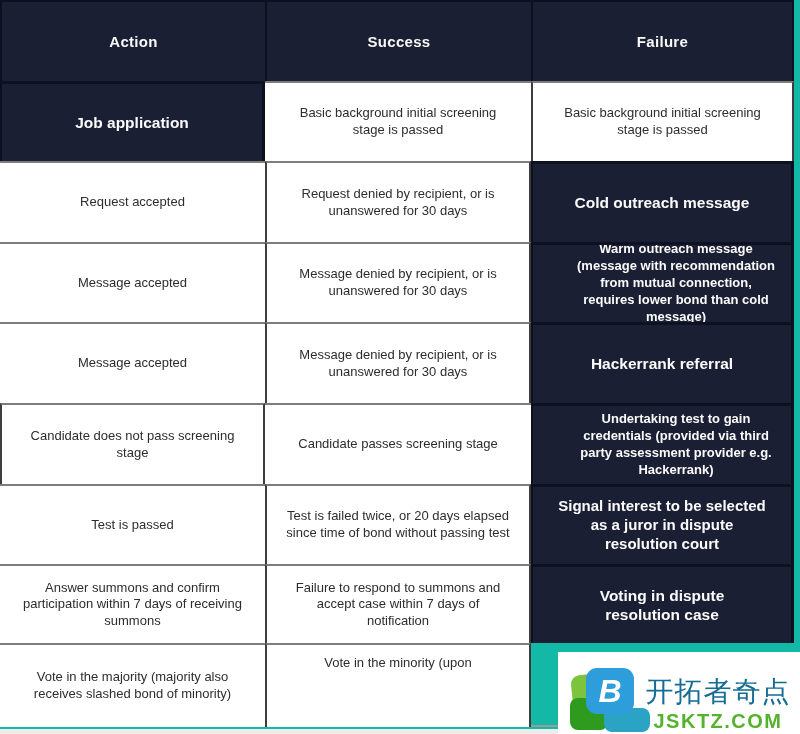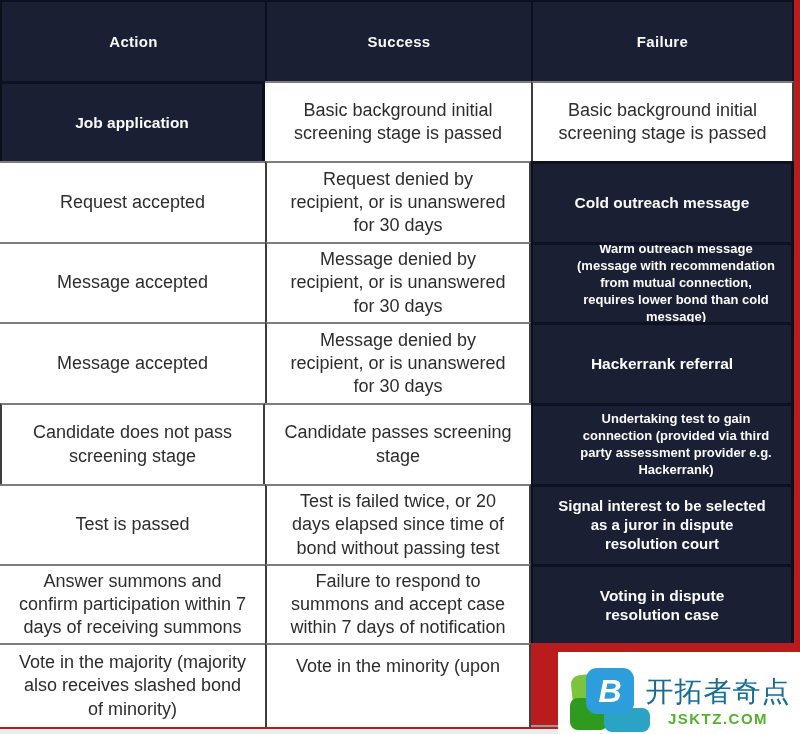--- a/index.html
+++ b/index.html
@@ -3,21 +3,21 @@
 <meta charset="utf-8">
 <style>
   * { margin: 0; padding: 0; box-sizing: border-box; }
   html, body { background: #ffffff; }
   body {
     width: 800px; height: 734px;
     font-family: "Liberation Sans", sans-serif;
     position: relative;
     overflow: hidden;
   }
-  .page { position: absolute; inset: 0; background: #b91c1c; }
+  .page { position: absolute; inset: 0; background: #14b8a6; }
 
   
   .table {
     position: absolute; left: 0; top: 0;
     width: 794px; height: 727px;
     display: grid;
     grid-template-columns: 265px 266px 263px;
     grid-template-rows: 81px 80px 81px 80px 81px 81px 80px 79px 84px;
     border-bottom: 2px solid #9a9a9a;
   }
@@ -40,21 +40,21 @@
     color: #fbfbfb;
     font-weight: bold; font-size: 15.5px; line-height: 1.25;
     border-top: 3px solid #0d1122;
     border-left: 2px solid #0c0f1e;
     border-right: 3px solid #0c0f1e;
     padding: 4px 15px;
   }
   .cell-light {
     background: #ffffff;
     color: #2d2d2d;
-    font-size: 18px; line-height: 1.28;
+    font-size: 13px; line-height: 1.28;
     border-top: 2px solid #7d7d7d;
     padding: 6px 0;
   }
   .cell-failure {
     border-left: 2px solid #3d3d3d;
     border-right: 2px solid #3d3d3d;
   }
   .txt { display: inline-block; max-width: 238px; }
   .cell-light .txt { max-width: 228px; }
   .txt.sz-mid    { max-width: 180px; }
@@ -82,21 +82,21 @@
     left: 28px; top: 16px; width: 48px; height: 46px; border-radius: 11px;
     background: #2d9ddb; z-index: 3;
     display: flex; align-items: center; justify-content: center;
     color: #ffffff; font-size: 32px; font-weight: bold; font-style: italic;
   }
   .wm-text {
     position: absolute; left: 82px; top: 26px; width: 156px;
     text-align: center; z-index: 3;
   }
   .wm-brand { color: #156c94; font-size: 28px; font-weight: normal; letter-spacing: 1px; line-height: 1; white-space: nowrap; }
-  .wm-site  { color: #54b22c; font-size: 15px; font-weight: bold; letter-spacing: 1.5px; margin-top: 4px; }
+  .wm-site  { color: #54b22c; font-size: 20px; font-weight: bold; letter-spacing: 1.5px; margin-top: 4px; }
 </style>
 </head>
 <body>
 
 <div class="page">
 
   <div class="table" id="grid">
     <div class="cell cell-header">
       <span class="txt">Action</span>
     </div>
@@ -148,21 +148,21 @@
       <span class="txt">Hackerrank referral</span>
     </div>
     <div class="cell cell-light cell-failure">
       <span class="txt">Candidate does not pass screening stage</span>
     </div>
     <div class="cell cell-light cell-success">
       <span class="txt">Candidate passes screening stage</span>
     </div>
 
     <div class="cell cell-action">
-      <span class="txt sz-small">Undertaking test to gain connection (provided via third party assessment provider e.g. Hackerrank)</span>
+      <span class="txt sz-small">Undertaking test to gain credentials (provided via third party assessment provider e.g. Hackerrank)</span>
     </div>
     <div class="cell cell-light cell-success">
       <span class="txt">Test is passed</span>
     </div>
     <div class="cell cell-light cell-failure">
       <span class="txt">Test is failed twice, or 20 days elapsed since time of bond without passing test</span>
     </div>
 
     <div class="cell cell-action">
       <span class="txt sz-narrow">Signal interest to be selected as a juror in dispute resolution court</span>

